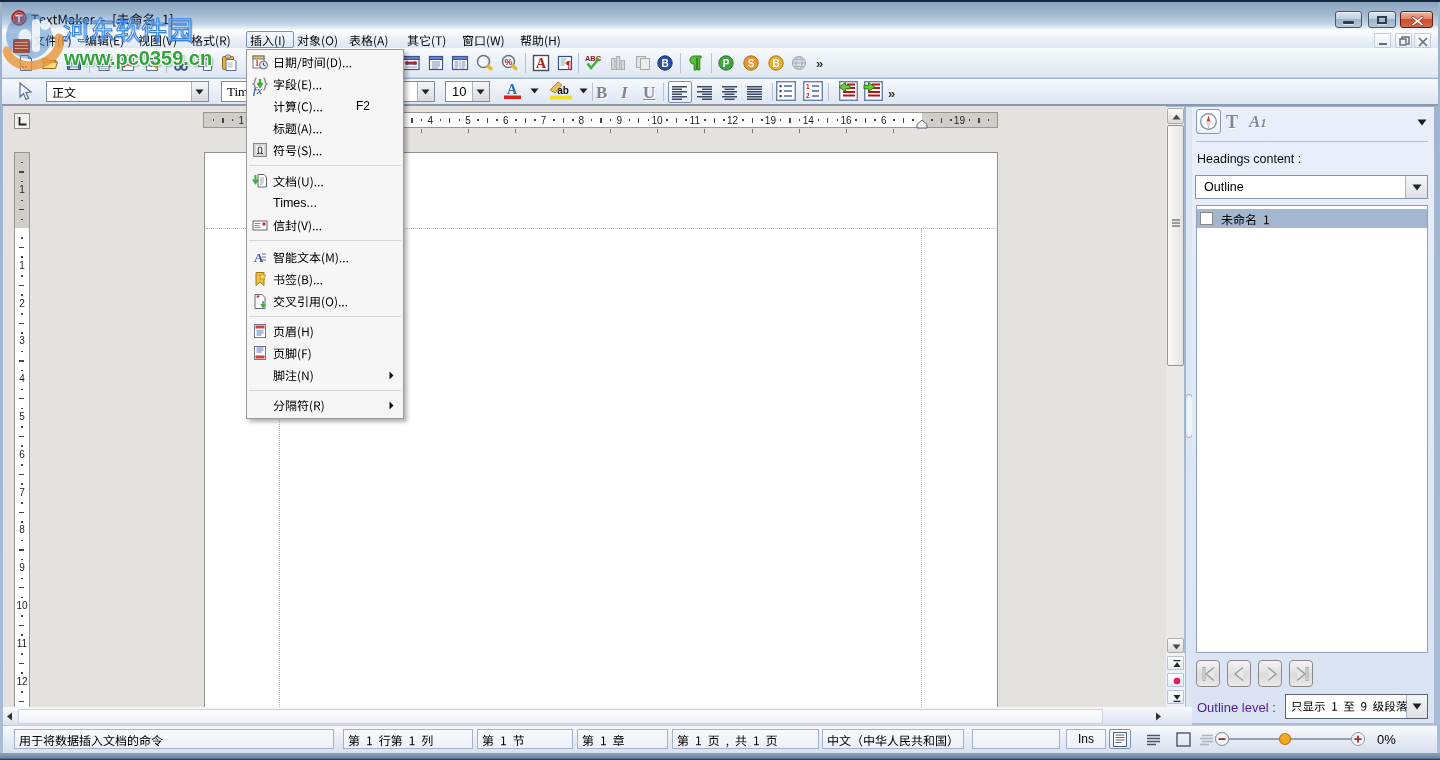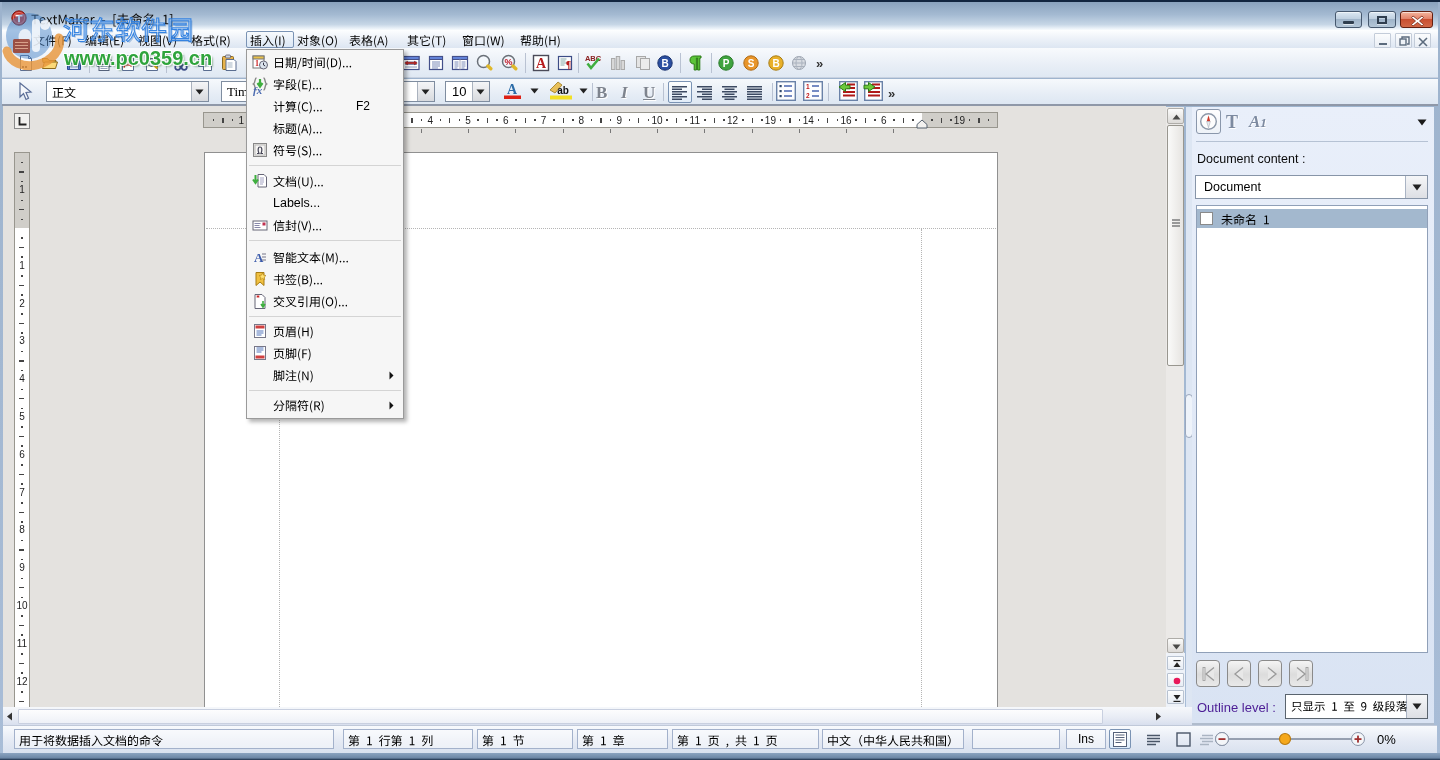--- a/index.html
+++ b/index.html
@@ -540,28 +540,28 @@
 <circle cx="9.5" cy="9.5" r="7.8" fill="#fdfdfd" stroke="#8b97a8" stroke-width="1.4"></circle>
 <path d="M9.5 3.2 L11.3 9.5 H7.7 Z" fill="#d03a2a"></path>
 <path d="M9.5 15.8 L11.3 9.5 H7.7 Z" fill="#e8eaed" stroke="#9aa4b2" stroke-width=".5"></path>
   </svg>
 <div class="abs" style="left:1226px;top:112px;font-family:'Liberation Serif';font-size:18px;font-weight:bold;color:#7d8aa0;text-shadow:1px 1px 0 #fff">T</div>
 <div class="abs" style="left:1249px;top:112px;font-family:'Liberation Serif';font-size:17px;font-style:italic;font-weight:bold;color:#7d8aa0;text-shadow:1px 1px 0 #fff">A<span style="font-size:13px">1</span></div>
 <svg class="abs" style="left:1417px;top:119px" width="10" height="7" viewBox="0 0 10 7">
     <path d="M0.5 0.5h9L5 6.5z" fill="#1a1a1a"></path>
   </svg>
 <div class="abs" style="left:1196px;top:141px;width:232px;height:1px;background:#b6c2d4"></div>
-<div class="abs" style="left:1197px;top:152px;font-size:12.5px;color:#0a0a0a">Document content :</div>
+<div class="abs" style="left:1197px;top:152px;font-size:12.5px;color:#0a0a0a">Headings content :</div>
 <div class="abs" style="left:1195px;top:175px;width:233px;height:24px;background:#fff;border:1px solid #8795a8">
 <div class="abs" style="right:0;top:0;width:22px;height:22px;background:linear-gradient(180deg,#f5f6f8,#dddfe4);border-left:1px solid #aab4c4">
 <svg class="abs" style="left:6px;top:8px" width="10" height="7" viewBox="0 0 10 7">
         <path d="M0.5 0.5h9L5 6.5z" fill="#222"></path>
       </svg>
     </div>
-<div class="abs" style="left:8px;top:4px;font-size:12.5px;color:#000">Document</div>
+<div class="abs" style="left:8px;top:4px;font-size:12.5px;color:#000">Outline</div>
   </div>
 <div class="abs" style="left:1196px;top:205px;width:232px;height:448px;background:#fff;border:1px solid #90a0b8"></div>
 <div class="abs" style="left:1197px;top:209px;width:230px;height:19px;background:#a3b8ce"></div>
 <div class="abs" style="left:1200px;top:211.5px;width:13px;height:13px;background:#fff;border:1px solid #8a8a8a"></div>
 <div style="position:absolute;left:1221px;top:212px;line-height:0;"><svg width="51" height="15.1" viewBox="0 -12.2 51 15.1">
       <path d="M5.5 -10.1L5.5 -8.1L1.6 -8.1L1.6 -7.2L5.5 -7.2L5.5 -5.1L0.7 -5.1L0.7 -4.3L5 -4.3C3.9 -2.7 2.1 -1.2 0.4 -0.5C0.6 -0.3 0.9 0.1 1.1 0.3C2.7 -0.5 4.3 -2 5.5 -3.6L5.5 1L6.5 1L6.5 -3.6C7.6 -2 9.3 -0.5 10.9 0.3C11.1 0.1 11.4 -0.3 11.6 -0.5C9.9 -1.2 8.1 -2.7 7 -4.3L11.3 -4.3L11.3 -5.1L6.5 -5.1L6.5 -7.2L10.5 -7.2L10.5 -8.1L6.5 -8.1L6.5 -10.1ZM18.1 -10.2C16.9 -8.6 14.6 -7.1 12.4 -6.5C12.6 -6.3 12.8 -5.9 12.9 -5.6C13.8 -5.9 14.7 -6.3 15.6 -6.9L15.6 -6.1L20.4 -6.1L20.4 -6.9C21.2 -6.4 22.1 -6 22.9 -5.7C23.1 -6 23.4 -6.3 23.6 -6.6C21.7 -7 19.7 -8.2 18.6 -9.4L18.8 -9.7ZM15.6 -6.9C16.5 -7.5 17.4 -8.1 18 -8.8C18.7 -8.1 19.5 -7.5 20.3 -6.9ZM13.5 -5.1L13.5 0L14.4 0L14.4 -1L17.2 -1L17.2 -5.1ZM14.4 -4.3L16.3 -4.3L16.3 -1.8L14.4 -1.8ZM18.5 -5.1L18.5 1L19.3 1L19.3 -4.3L21.6 -4.3L21.6 -1.7C21.6 -1.6 21.6 -1.5 21.4 -1.5C21.3 -1.5 20.7 -1.5 20 -1.5C20.1 -1.3 20.2 -0.9 20.3 -0.7C21.2 -0.7 21.8 -0.7 22.1 -0.8C22.4 -1 22.5 -1.2 22.5 -1.7L22.5 -5.1ZM27.2 -6.3C27.8 -5.9 28.5 -5.4 29 -4.9C27.6 -4.1 26.1 -3.6 24.6 -3.3C24.7 -3.1 24.9 -2.7 25 -2.4C25.7 -2.6 26.4 -2.8 27 -3L27 0.9L27.9 0.9L27.9 0.3L33.3 0.3L33.3 0.9L34.2 0.9L34.2 -4.1L29.4 -4.1C31.4 -5.1 33.1 -6.6 34.1 -8.6L33.5 -8.9L33.4 -8.9L29.1 -8.9C29.4 -9.2 29.7 -9.6 29.9 -9.9L28.9 -10.1C28.2 -9 26.8 -7.6 24.8 -6.7C25 -6.6 25.3 -6.2 25.5 -6C26.6 -6.6 27.6 -7.3 28.3 -8.1L32.8 -8.1C32.1 -7 31 -6.1 29.8 -5.3C29.3 -5.8 28.5 -6.4 27.9 -6.9ZM33.3 -0.5L27.9 -0.5L27.9 -3.3L33.3 -3.3ZM43.1 0L47.9 0L47.9 -0.9L46.1 -0.9L46.1 -8.8L45.3 -8.8C44.8 -8.5 44.2 -8.3 43.5 -8.2L43.5 -7.5L45 -7.5L45 -0.9L43.1 -0.9Z" fill="#000"></path>
     </svg></div>
 <div class="abs" style="left:1196px;top:660px;width:24px;height:27px;background:linear-gradient(180deg,#f4f4f4,#dcdcdc 55%,#e9e9e9);border:1px solid #8a8a8a;border-radius:4px">
     <svg class="abs" style="left:1px;top:2px" width="22" height="22" viewBox="0 0 22 21">
       <rect x="5" y="4" width="2" height="13" fill="#e8e8e8" stroke="#9a9a9a" stroke-width="0.8"></rect>
@@ -689,21 +689,21 @@
     </svg></div>
 <div class="abs" style="left:249px;top:165px;width:152px;height:1px;background:#d4d4d4"></div>
 <div class="abs" style="left:252px;top:173px;width:16px;height:16px;line-height:0"><svg width="16" height="16" viewBox="0 0 16 16">
       <path d="M6 1.5h6l2.5 2.5v10h-8.5z" fill="#fff" stroke="#667" stroke-width="1"></path>
       <path d="M8 5h4M8 7h4M8 9h4M8 11h3" stroke="#99b" stroke-width=".9"></path>
       <path d="M3.5 2 V9 M1 6.5 L3.5 10 L6 6.5" fill="none" stroke="#3fae3f" stroke-width="2"></path>
     </svg></div>
 <div style="position:absolute;left:273px;top:174px;line-height:0;"><svg width="53" height="15.1" viewBox="0 -12.2 53 15.1">
       <path d="M5.1 -9.9C5.4 -9.3 5.8 -8.5 6 -8L7 -8.3C6.8 -8.8 6.4 -9.6 6 -10.2ZM0.6 -8L0.6 -7.1L2.5 -7.1C3.2 -5.3 4.1 -3.7 5.4 -2.4C4 -1.3 2.4 -0.5 0.4 0.1C0.6 0.3 0.9 0.7 1 0.9C3 0.3 4.7 -0.6 6 -1.8C7.4 -0.6 9 0.3 11 0.9C11.1 0.6 11.4 0.2 11.6 0C9.7 -0.4 8.1 -1.3 6.7 -2.4C7.9 -3.6 8.9 -5.2 9.6 -7.1L11.4 -7.1L11.4 -8ZM6 -3C4.9 -4.2 4 -5.5 3.4 -7.1L8.5 -7.1C7.9 -5.5 7.1 -4.1 6 -3ZM22.2 -9.3C22 -8.4 21.5 -7.2 21 -6.4L21.8 -6.2C22.2 -6.9 22.7 -8.1 23.1 -9.1ZM16.8 -9C17.2 -8.1 17.6 -7 17.8 -6.3L18.6 -6.6C18.4 -7.3 17.9 -8.4 17.5 -9.3ZM14.3 -10.1L14.3 -7.5L12.6 -7.5L12.6 -6.7L14.2 -6.7C13.8 -5 13.1 -3.1 12.3 -2.1C12.5 -1.9 12.7 -1.5 12.8 -1.3C13.4 -2.1 13.9 -3.4 14.3 -4.8L14.3 0.9L15.2 0.9L15.2 -5.1C15.5 -4.5 16 -3.7 16.2 -3.3L16.7 -4C16.5 -4.4 15.5 -5.8 15.2 -6.2L15.2 -6.7L16.7 -6.7L16.7 -7.5L15.2 -7.5L15.2 -10.1ZM16.4 -0.8L16.4 0.1L22.1 0.1L22.1 0.9L23 0.9L23 -5.7L20.3 -5.7L20.3 -10L19.5 -10L19.5 -5.7L16.7 -5.7L16.7 -4.8L22.1 -4.8L22.1 -3.2L16.8 -3.2L16.8 -2.4L22.1 -2.4L22.1 -0.8ZM26.9 2.4L27.5 2.1C26.5 0.3 26 -1.7 26 -3.7C26 -5.8 26.5 -7.8 27.5 -9.5L26.9 -9.8C25.8 -8 25.1 -6.1 25.1 -3.7C25.1 -1.4 25.8 0.6 26.9 2.4ZM32.4 0.2C34.2 0.2 35.5 -0.8 35.5 -3.6L35.5 -8.8L34.5 -8.8L34.5 -3.6C34.5 -1.5 33.6 -0.8 32.4 -0.8C31.2 -0.8 30.3 -1.5 30.3 -3.6L30.3 -8.8L29.2 -8.8L29.2 -3.6C29.2 -0.8 30.6 0.2 32.4 0.2ZM37.9 2.4C39 0.6 39.7 -1.4 39.7 -3.7C39.7 -6.1 39 -8 37.9 -9.8L37.2 -9.5C38.2 -7.8 38.8 -5.8 38.8 -3.7C38.8 -1.7 38.2 0.3 37.2 2.1ZM42.4 0.2C42.9 0.2 43.2 -0.2 43.2 -0.7C43.2 -1.2 42.9 -1.5 42.4 -1.5C42 -1.5 41.6 -1.2 41.6 -0.7C41.6 -0.2 42 0.2 42.4 0.2ZM45.8 0.2C46.2 0.2 46.6 -0.2 46.6 -0.7C46.6 -1.2 46.2 -1.5 45.8 -1.5C45.3 -1.5 45 -1.2 45 -0.7C45 -0.2 45.3 0.2 45.8 0.2ZM49.1 0.2C49.5 0.2 49.9 -0.2 49.9 -0.7C49.9 -1.2 49.5 -1.5 49.1 -1.5C48.7 -1.5 48.3 -1.2 48.3 -0.7C48.3 -0.2 48.7 0.2 49.1 0.2Z" fill="#000"></path>
     </svg></div>
-<div class="abs" style="left:273px;top:196px;font-size:12.5px;color:#000">Labels...</div>
+<div class="abs" style="left:273px;top:196px;font-size:12.5px;color:#000">Times...</div>
 <div class="abs" style="left:252px;top:217px;width:16px;height:16px;line-height:0"><svg width="16" height="16" viewBox="0 0 16 16">
       <rect x="1" y="4" width="14" height="9" fill="#fff" stroke="#667" stroke-width="1"></rect>
       <path d="M2.5 6.5h6M2.5 8.5h5M2.5 10.5h6" stroke="#88a" stroke-width="1"></path>
       <rect x="10.5" y="5.5" width="3" height="3" fill="#c03050"></rect>
     </svg></div>
 <div style="position:absolute;left:273px;top:218px;line-height:0;"><svg width="51" height="15.1" viewBox="0 -12.2 51 15.1">
       <path d="M4.6 -6.4L4.6 -5.6L10.4 -5.6L10.4 -6.4ZM4.6 -4.7L4.6 -3.9L10.4 -3.9L10.4 -4.7ZM3.7 -8.1L3.7 -7.3L11.4 -7.3L11.4 -8.1ZM6.5 -9.8C6.8 -9.3 7.2 -8.6 7.3 -8.2L8.1 -8.5C8 -8.9 7.6 -9.6 7.3 -10.1ZM4.4 -2.9L4.4 1L5.2 1L5.2 0.5L9.7 0.5L9.7 0.9L10.5 0.9L10.5 -2.9ZM5.2 -0.3L5.2 -2.2L9.7 -2.2L9.7 -0.3ZM3.1 -10C2.5 -8.2 1.5 -6.4 0.4 -5.2C0.5 -5 0.8 -4.6 0.9 -4.4C1.3 -4.8 1.7 -5.4 2 -5.9L2 1L2.9 1L2.9 -7.4C3.3 -8.2 3.6 -9 3.9 -9.8ZM18.6 -5C19.1 -4.1 19.6 -2.9 19.8 -2.2L20.6 -2.6C20.4 -3.3 19.8 -4.4 19.4 -5.3ZM21.4 -10L21.4 -7.3L18.2 -7.3L18.2 -6.4L21.4 -6.4L21.4 -0.2C21.4 0 21.3 0.1 21.1 0.1C20.9 0.1 20.3 0.1 19.5 0C19.6 0.3 19.8 0.7 19.8 0.9C20.8 0.9 21.4 0.9 21.8 0.8C22.2 0.6 22.3 0.3 22.3 -0.2L22.3 -6.4L23.5 -6.4L23.5 -7.3L22.3 -7.3L22.3 -10ZM14.9 -10.1L14.9 -8.5L12.9 -8.5L12.9 -7.7L14.9 -7.7L14.9 -6L12.6 -6L12.6 -5.2L18 -5.2L18 -6L15.8 -6L15.8 -7.7L17.7 -7.7L17.7 -8.5L15.8 -8.5L15.8 -10.1ZM12.4 -0.4L12.6 0.5C14.1 0.2 16.2 -0.1 18.2 -0.5L18.2 -1.3L15.8 -0.9L15.8 -2.7L17.8 -2.7L17.8 -3.5L15.8 -3.5L15.8 -4.9L14.9 -4.9L14.9 -3.5L12.8 -3.5L12.8 -2.7L14.9 -2.7L14.9 -0.8ZM26.9 2.4L27.5 2.1C26.5 0.3 26 -1.7 26 -3.7C26 -5.8 26.5 -7.8 27.5 -9.5L26.9 -9.8C25.8 -8 25.1 -6.1 25.1 -3.7C25.1 -1.4 25.8 0.6 26.9 2.4ZM30.9 0L32.2 0L35 -8.8L33.8 -8.8L32.4 -4C32.1 -3 31.9 -2.2 31.6 -1.1L31.5 -1.1C31.2 -2.2 31 -3 30.7 -4L29.2 -8.8L28.1 -8.8ZM36.1 2.4C37.2 0.6 37.9 -1.4 37.9 -3.7C37.9 -6.1 37.2 -8 36.1 -9.8L35.5 -9.5C36.5 -7.8 37 -5.8 37 -3.7C37 -1.7 36.5 0.3 35.5 2.1ZM40.7 0.2C41.1 0.2 41.5 -0.2 41.5 -0.7C41.5 -1.2 41.1 -1.5 40.7 -1.5C40.2 -1.5 39.9 -1.2 39.9 -0.7C39.9 -0.2 40.2 0.2 40.7 0.2ZM44 0.2C44.4 0.2 44.8 -0.2 44.8 -0.7C44.8 -1.2 44.4 -1.5 44 -1.5C43.6 -1.5 43.2 -1.2 43.2 -0.7C43.2 -0.2 43.6 0.2 44 0.2ZM47.4 0.2C47.8 0.2 48.1 -0.2 48.1 -0.7C48.1 -1.2 47.8 -1.5 47.4 -1.5C46.9 -1.5 46.6 -1.2 46.6 -0.7C46.6 -0.2 46.9 0.2 47.4 0.2Z" fill="#000"></path>
     </svg></div>
 <div class="abs" style="left:249px;top:240px;width:152px;height:1px;background:#d4d4d4"></div>
 <div class="abs" style="left:252px;top:249px;width:16px;height:16px;line-height:0"><svg width="16" height="16" viewBox="0 0 16 16">

